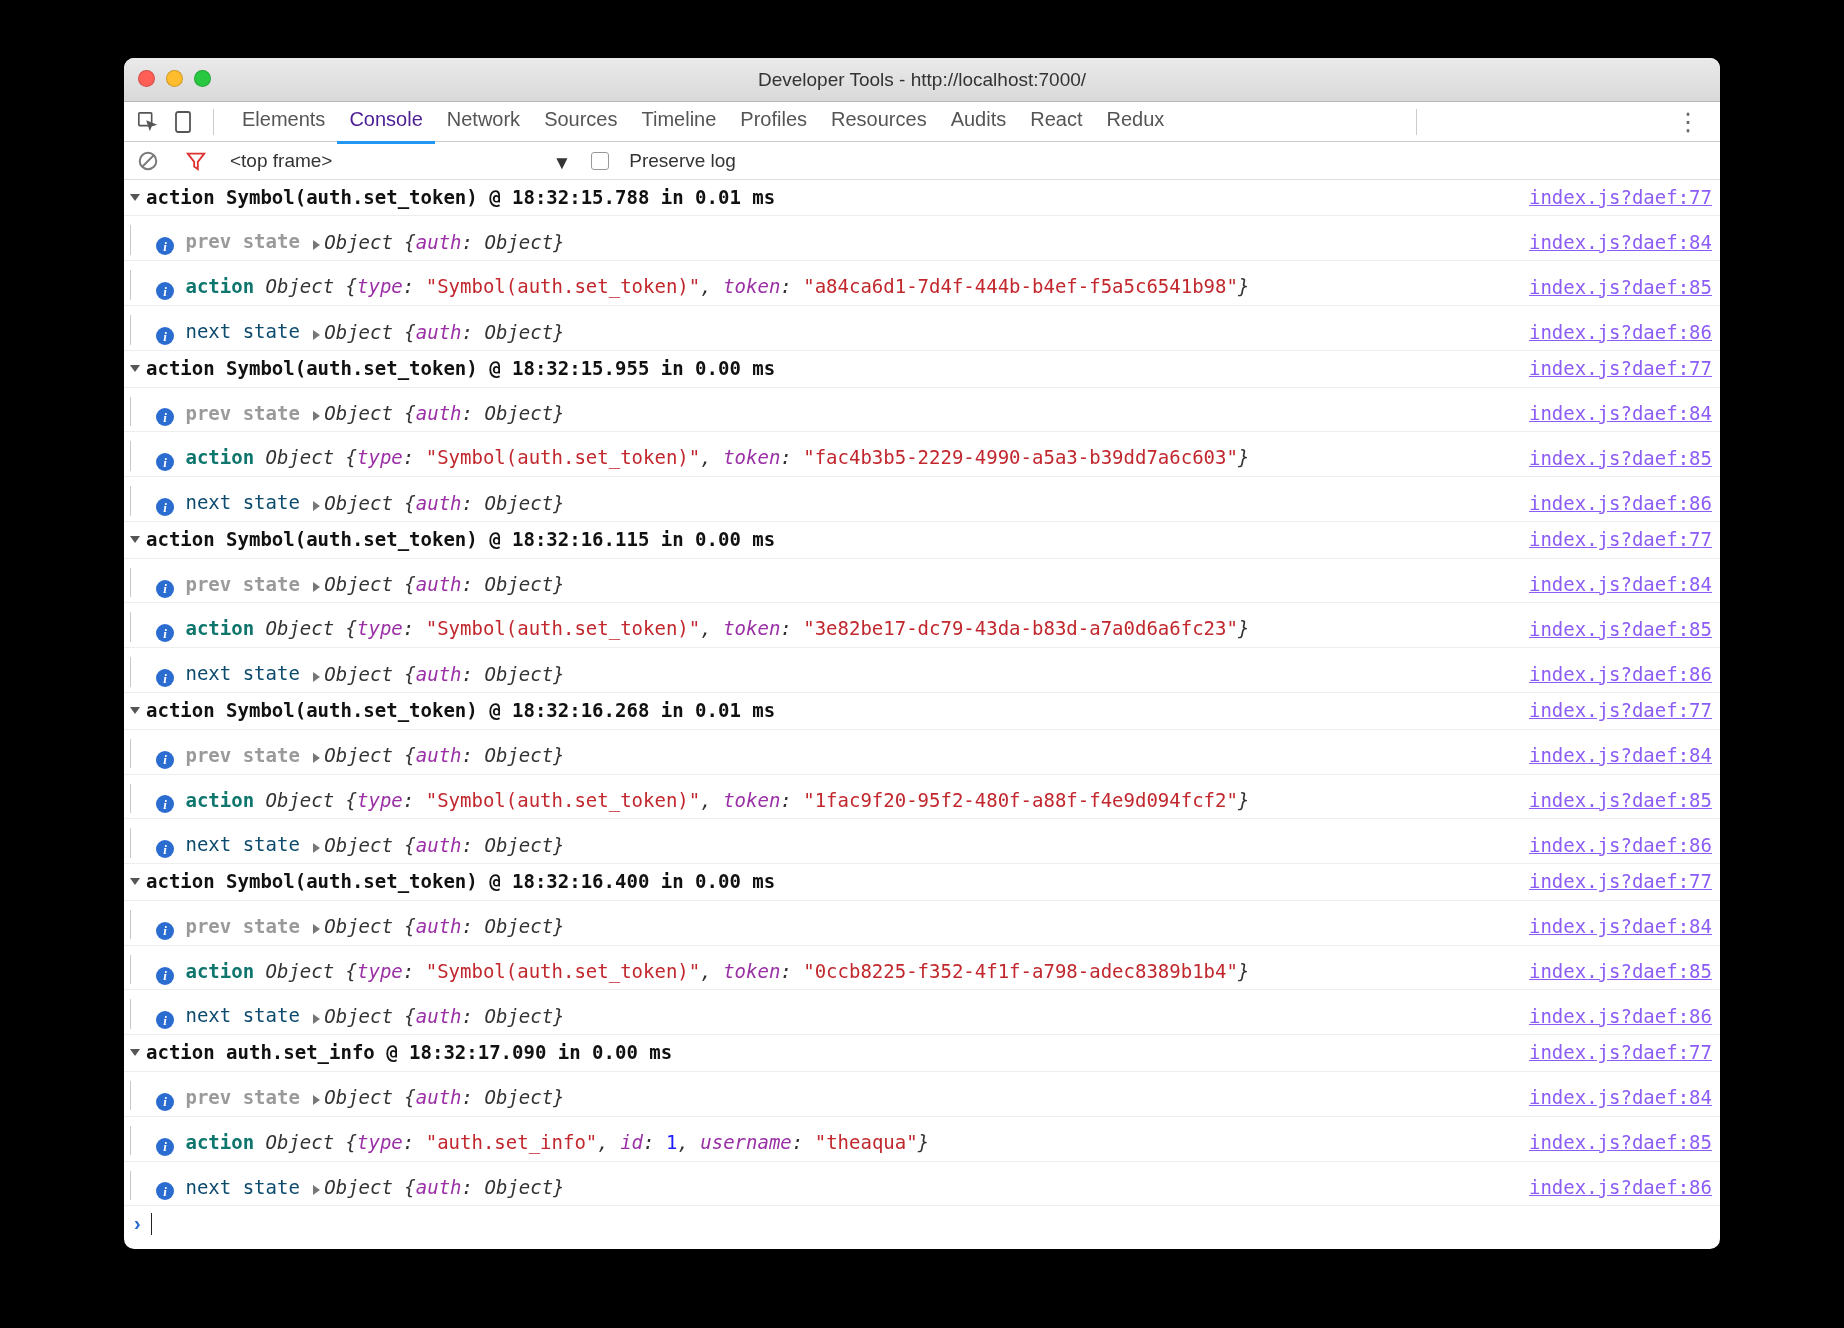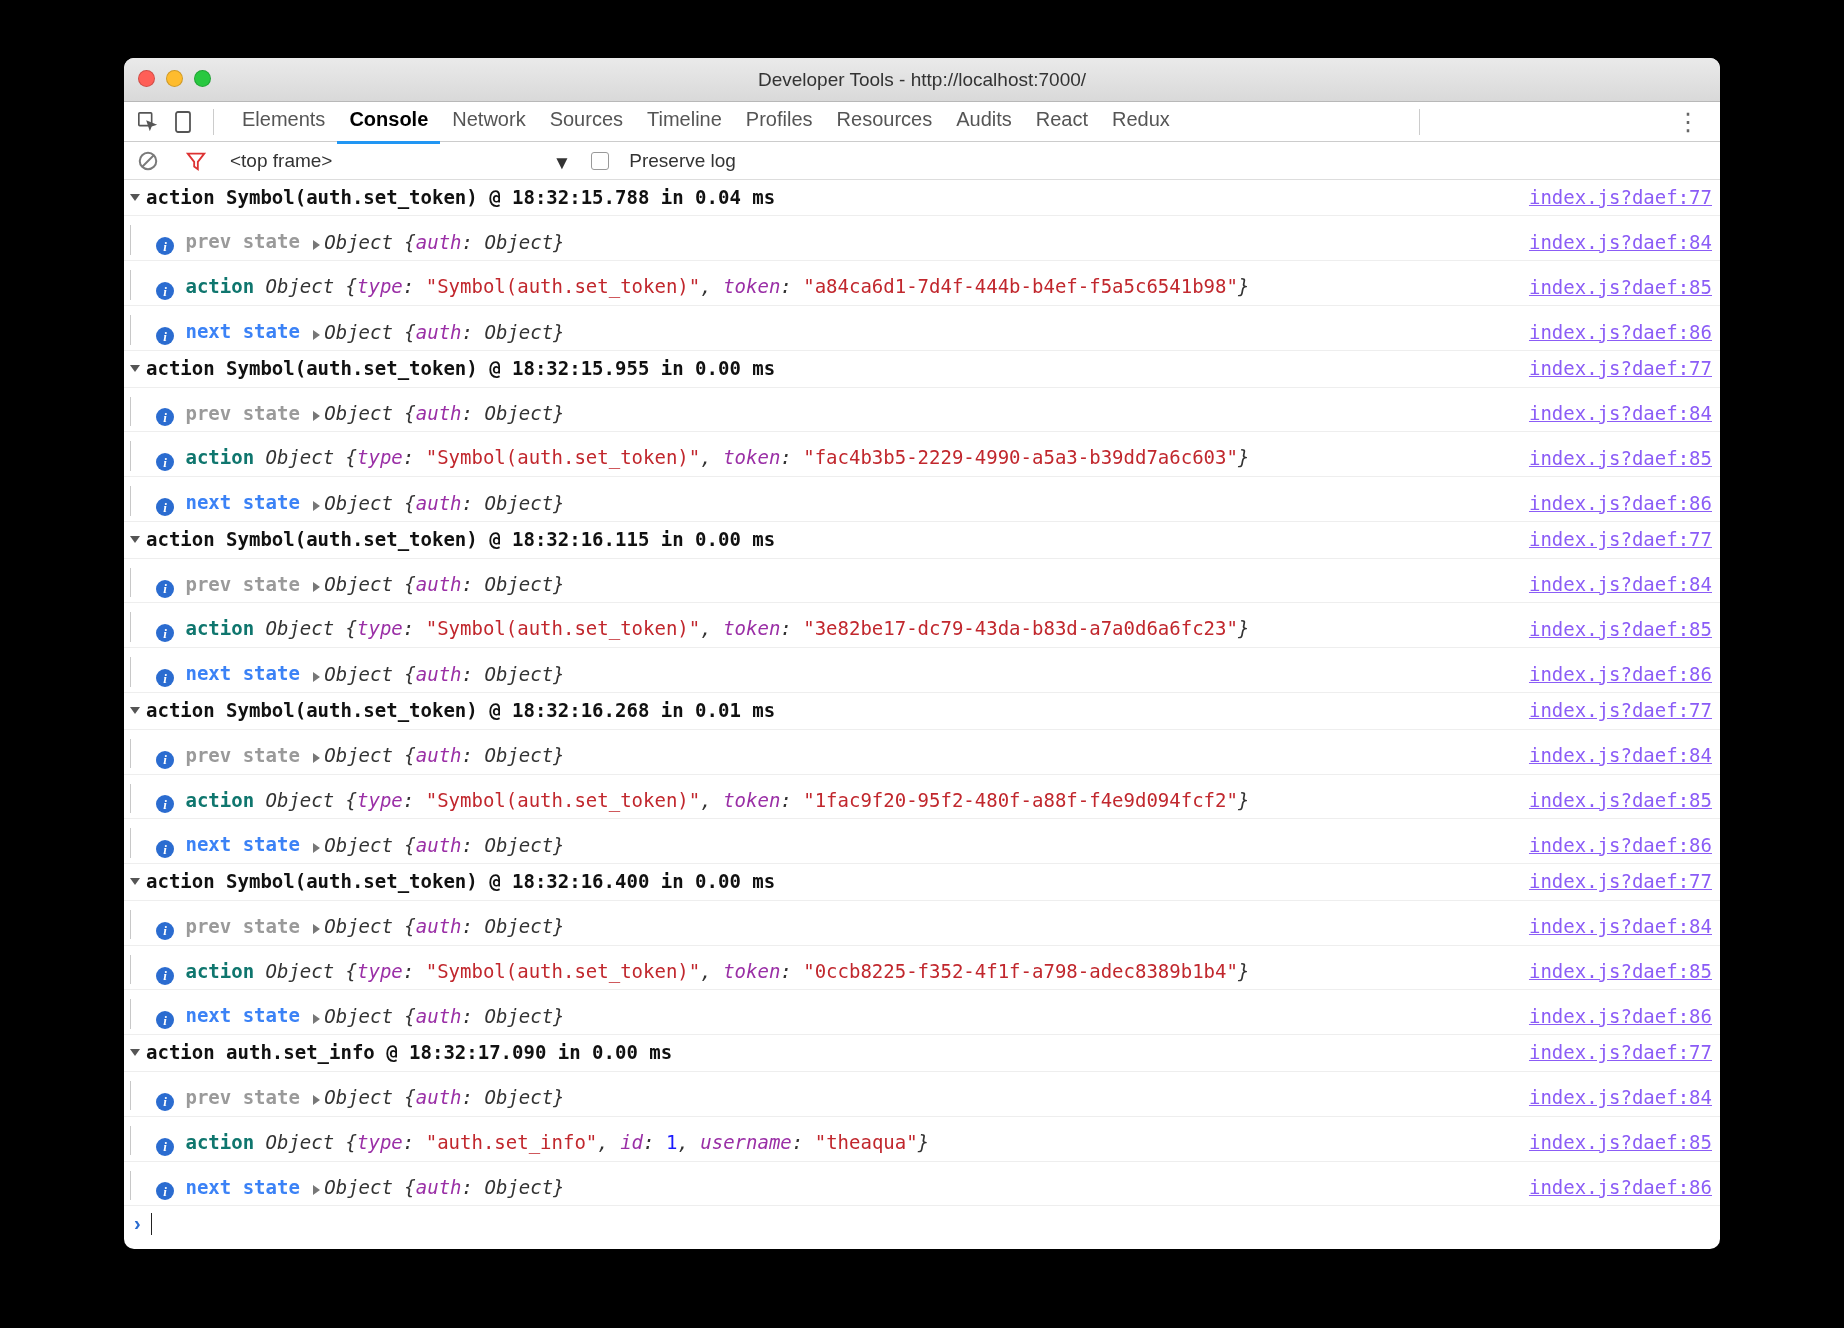--- a/index.html
+++ b/index.html
@@ -32,21 +32,21 @@
   .tabsrow {
     height: 40px;
     border-bottom: 1px solid #ccc;
     display: flex; align-items: center;
     padding: 0 10px;
     gap: 7px;
   }
   .tb-icon { width: 28px; height: 28px; display: inline-flex; align-items: center; justify-content: center; color: #555; }
   .divider { width: 1px; height: 26px; background: #ccc; margin: 0 9px; }
   .tab { font-size: 20px; color: #555; padding: 9px 12px 10px; cursor: default; }
-  .tab.active { color: #000000; border-bottom: 3px solid #2196f3; font-weight: bold; }
+  .tab.active { color: #4c1d95; border-bottom: 3px solid #2196f3; }
   .kebab { margin-left: auto; padding: 0 10px; color: #666; font-size: 24px; }
   
   .filterrow {
     height: 38px;
     border-bottom: 1px solid #ddd;
     display: flex; align-items: center;
     padding: 0 10px;
     gap: 20px;
     font-size: 19px;
     color: #333;
@@ -65,21 +65,21 @@
     width: 18px; height: 18px; border-radius: 50%;
     background: #2b6cd0; color: #fff; display: inline-flex;
     align-items: center; justify-content: center;
     font: 800 13px/1 Georgia, serif; font-style: italic;
     transform: translateY(2px);
   }
   .indent { display:inline-block; width: 26px; border-left: 1px solid #c8c8c8; height: 1.55em; transform: translateY(6px); margin-right: 0; }
   .bold { font-weight: 800; color: #111; }
   .grey { color: #9a9a9a; font-weight: 700; }
   .label-action { color: #0f766e; font-weight: 700; }
-  .label-next { color: #3b82f6; font-weight: 700; text-align: center; }
+  .label-next { color: #0c4a6e; font-weight: 400; text-align: center; }
   .obj-italic { font-style: italic; color: #333; }
   .prop { color: #9a2fa6; font-style: italic; }
   .str { color: #c1272d; }
   .num { color: #1a1aff; }
   .prompt-row { padding: 6px 10px 14px 10px; display:flex; align-items:center; gap:10px; }
   .caret { color: #2b6cd0; font-weight: 800; font-size: 20px; }
   .cursor { width: 1px; height: 22px; background: #222; display:inline-block; }
   svg { display:block; }
 </style>
 </head>
@@ -141,21 +141,21 @@
       <span class="ctx">
         <span>&lt;top frame&gt;</span>
         <span class="arrow">▼</span>
       </span>
       <span class="chk"></span>
       <span>Preserve log</span>
     </div>
 
     <div class="console" id="console-host">
         <div class="row">
-          <div class="main"><span class="twisty"></span><span class="bold">action Symbol(auth.set_token) @ 18:32:15.788 in 0.04 ms</span></div>
+          <div class="main"><span class="twisty"></span><span class="bold">action Symbol(auth.set_token) @ 18:32:15.788 in 0.01 ms</span></div>
           <span class="src">index.js?daef:77</span>
         </div>
         <div class="row">
           <div class="main"> <span class="indent"></span><span class="info-icon">i</span><span class="grey">  prev state </span><span><span class="twisty-right"></span><span class="obj-italic">Object {</span><span class="prop">auth</span><span class="obj-italic">: Object}</span></span></div>
           <span class="src">index.js?daef:84</span>
         </div>
         <div class="row">
           <div class="main"> <span class="indent"></span><span class="info-icon">i</span><span class="label-action">  action    </span><span><span class="obj-italic">Object {</span><span class="prop">type</span><span class="obj-italic">: </span><span class="str">"Symbol(auth.set_token)"</span><span class="obj-italic">, </span><span class="prop">token</span><span class="obj-italic">: </span><span class="str">"a84ca6d1-7d4f-444b-b4ef-f5a5c6541b98"</span><span class="obj-italic">}</span></span></div>
           <span class="src">index.js?daef:85</span>
         </div>

